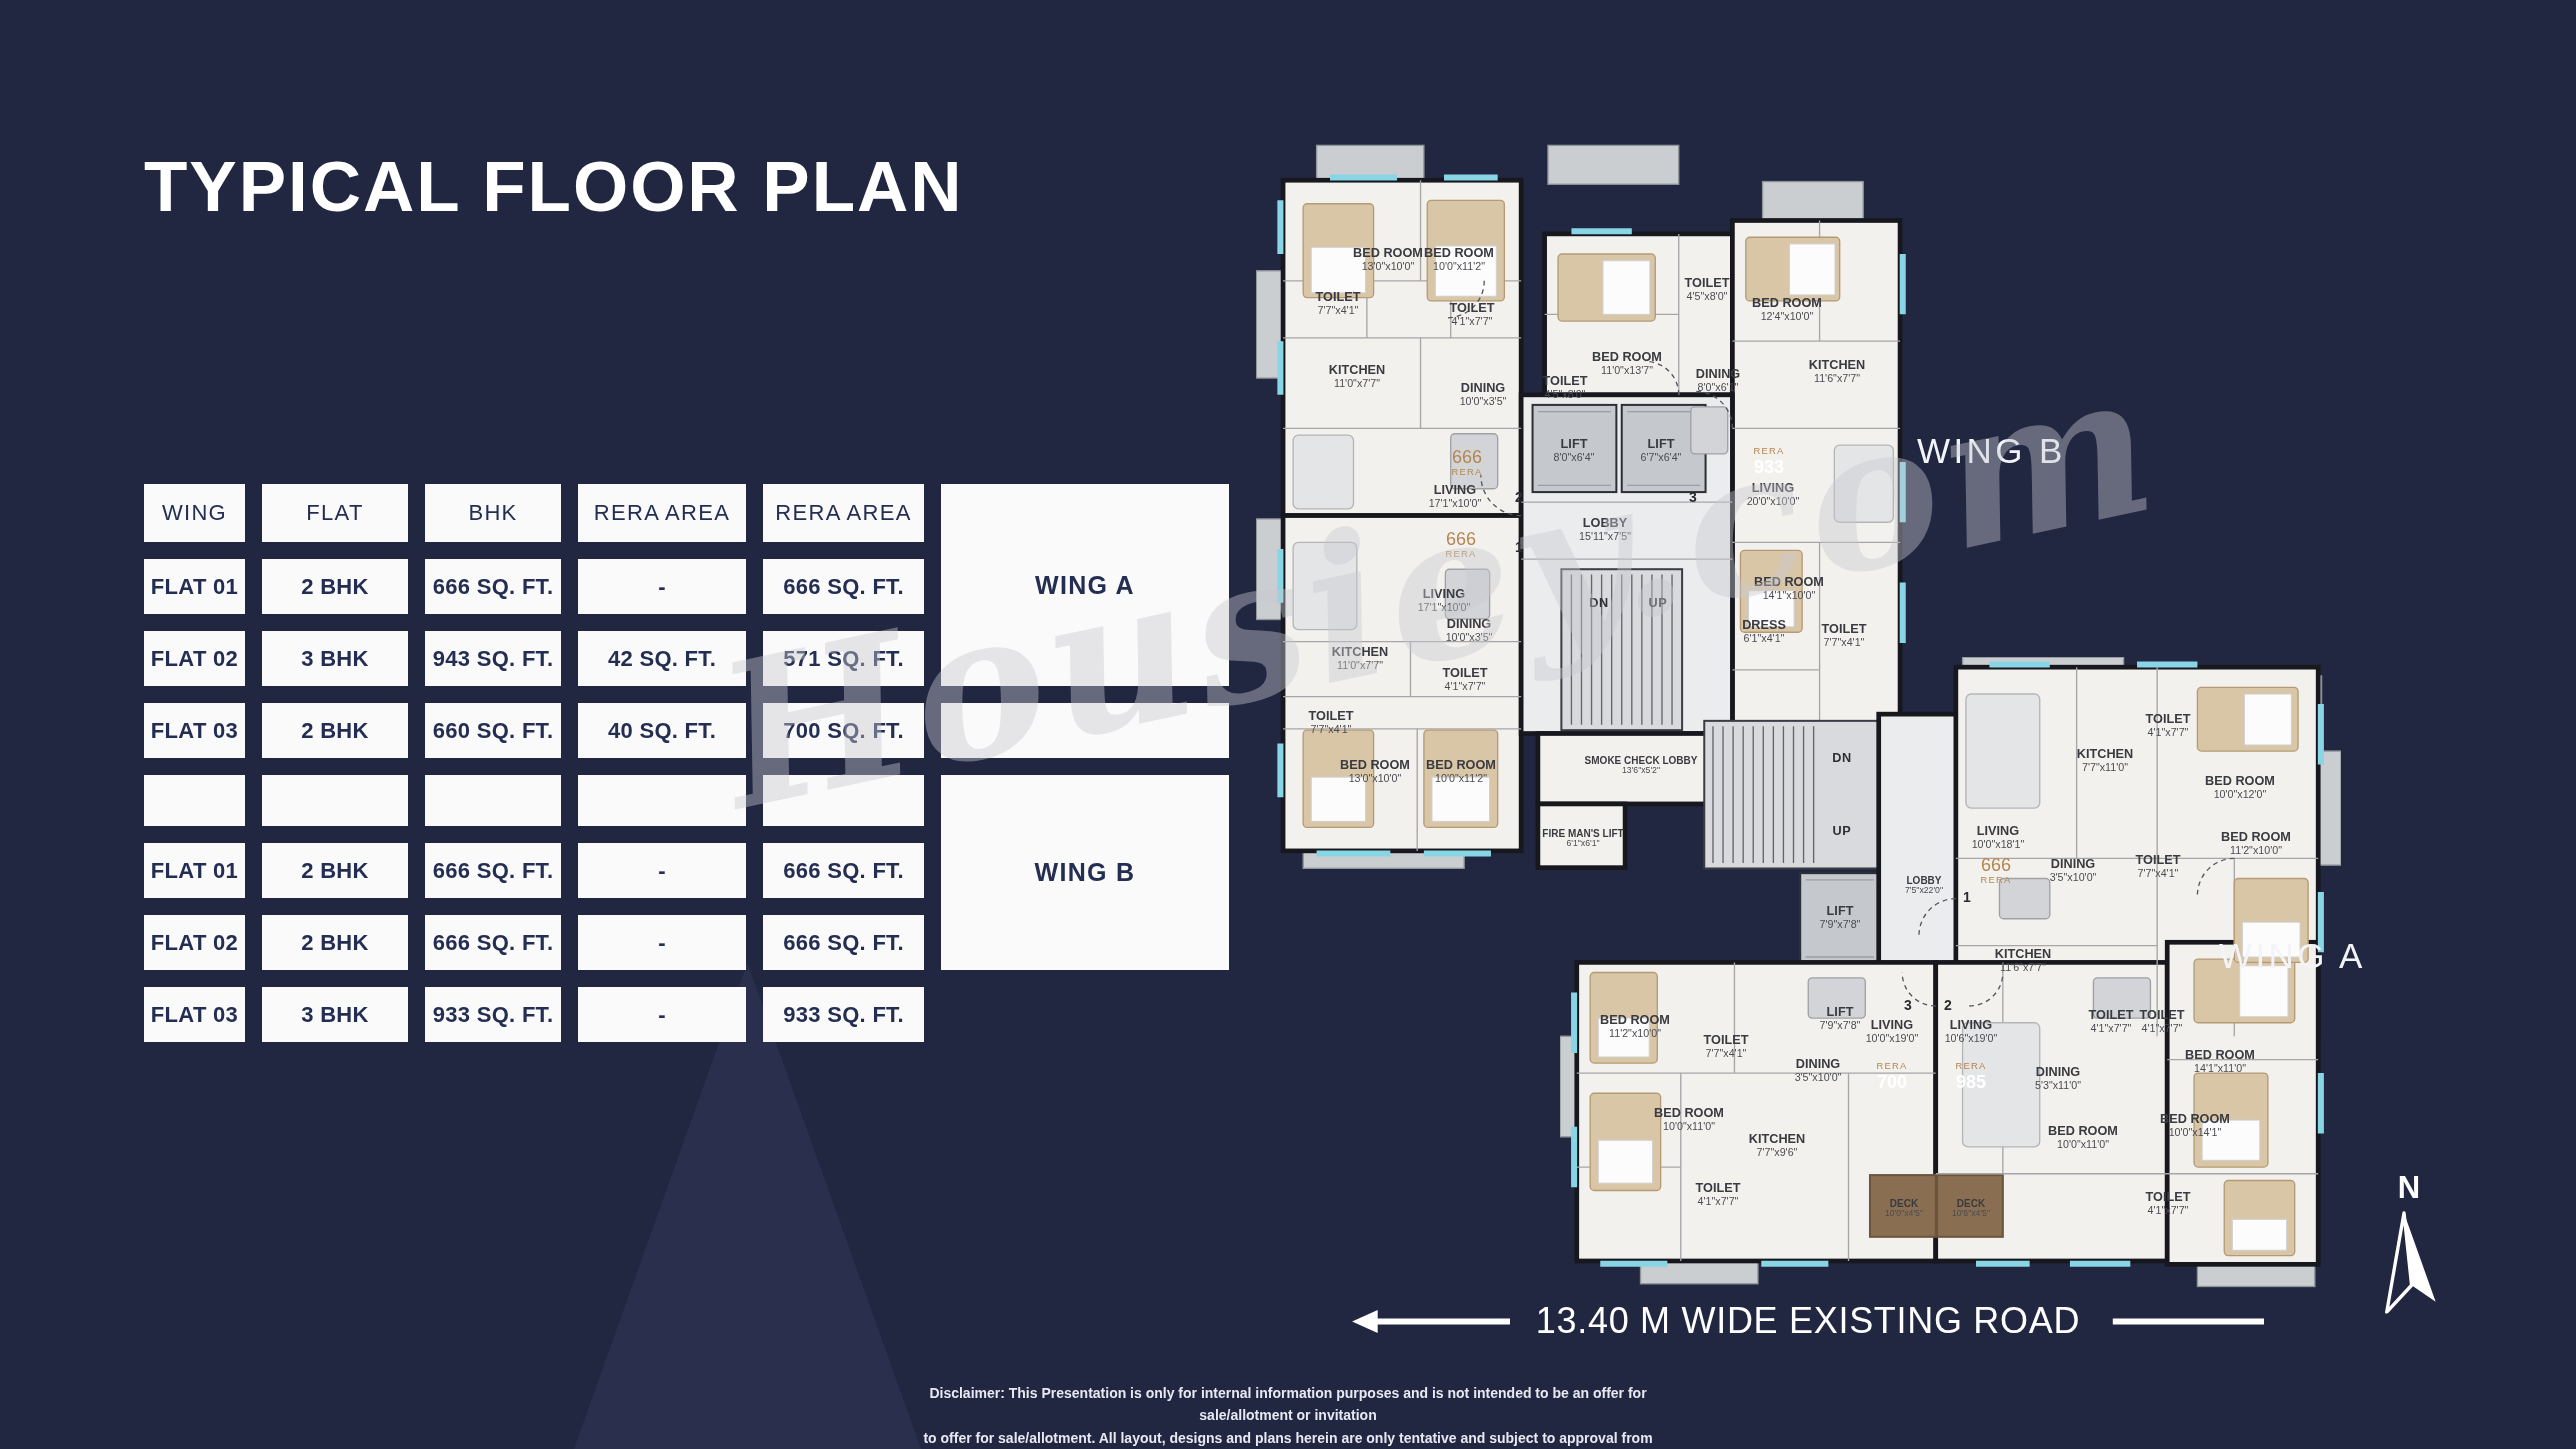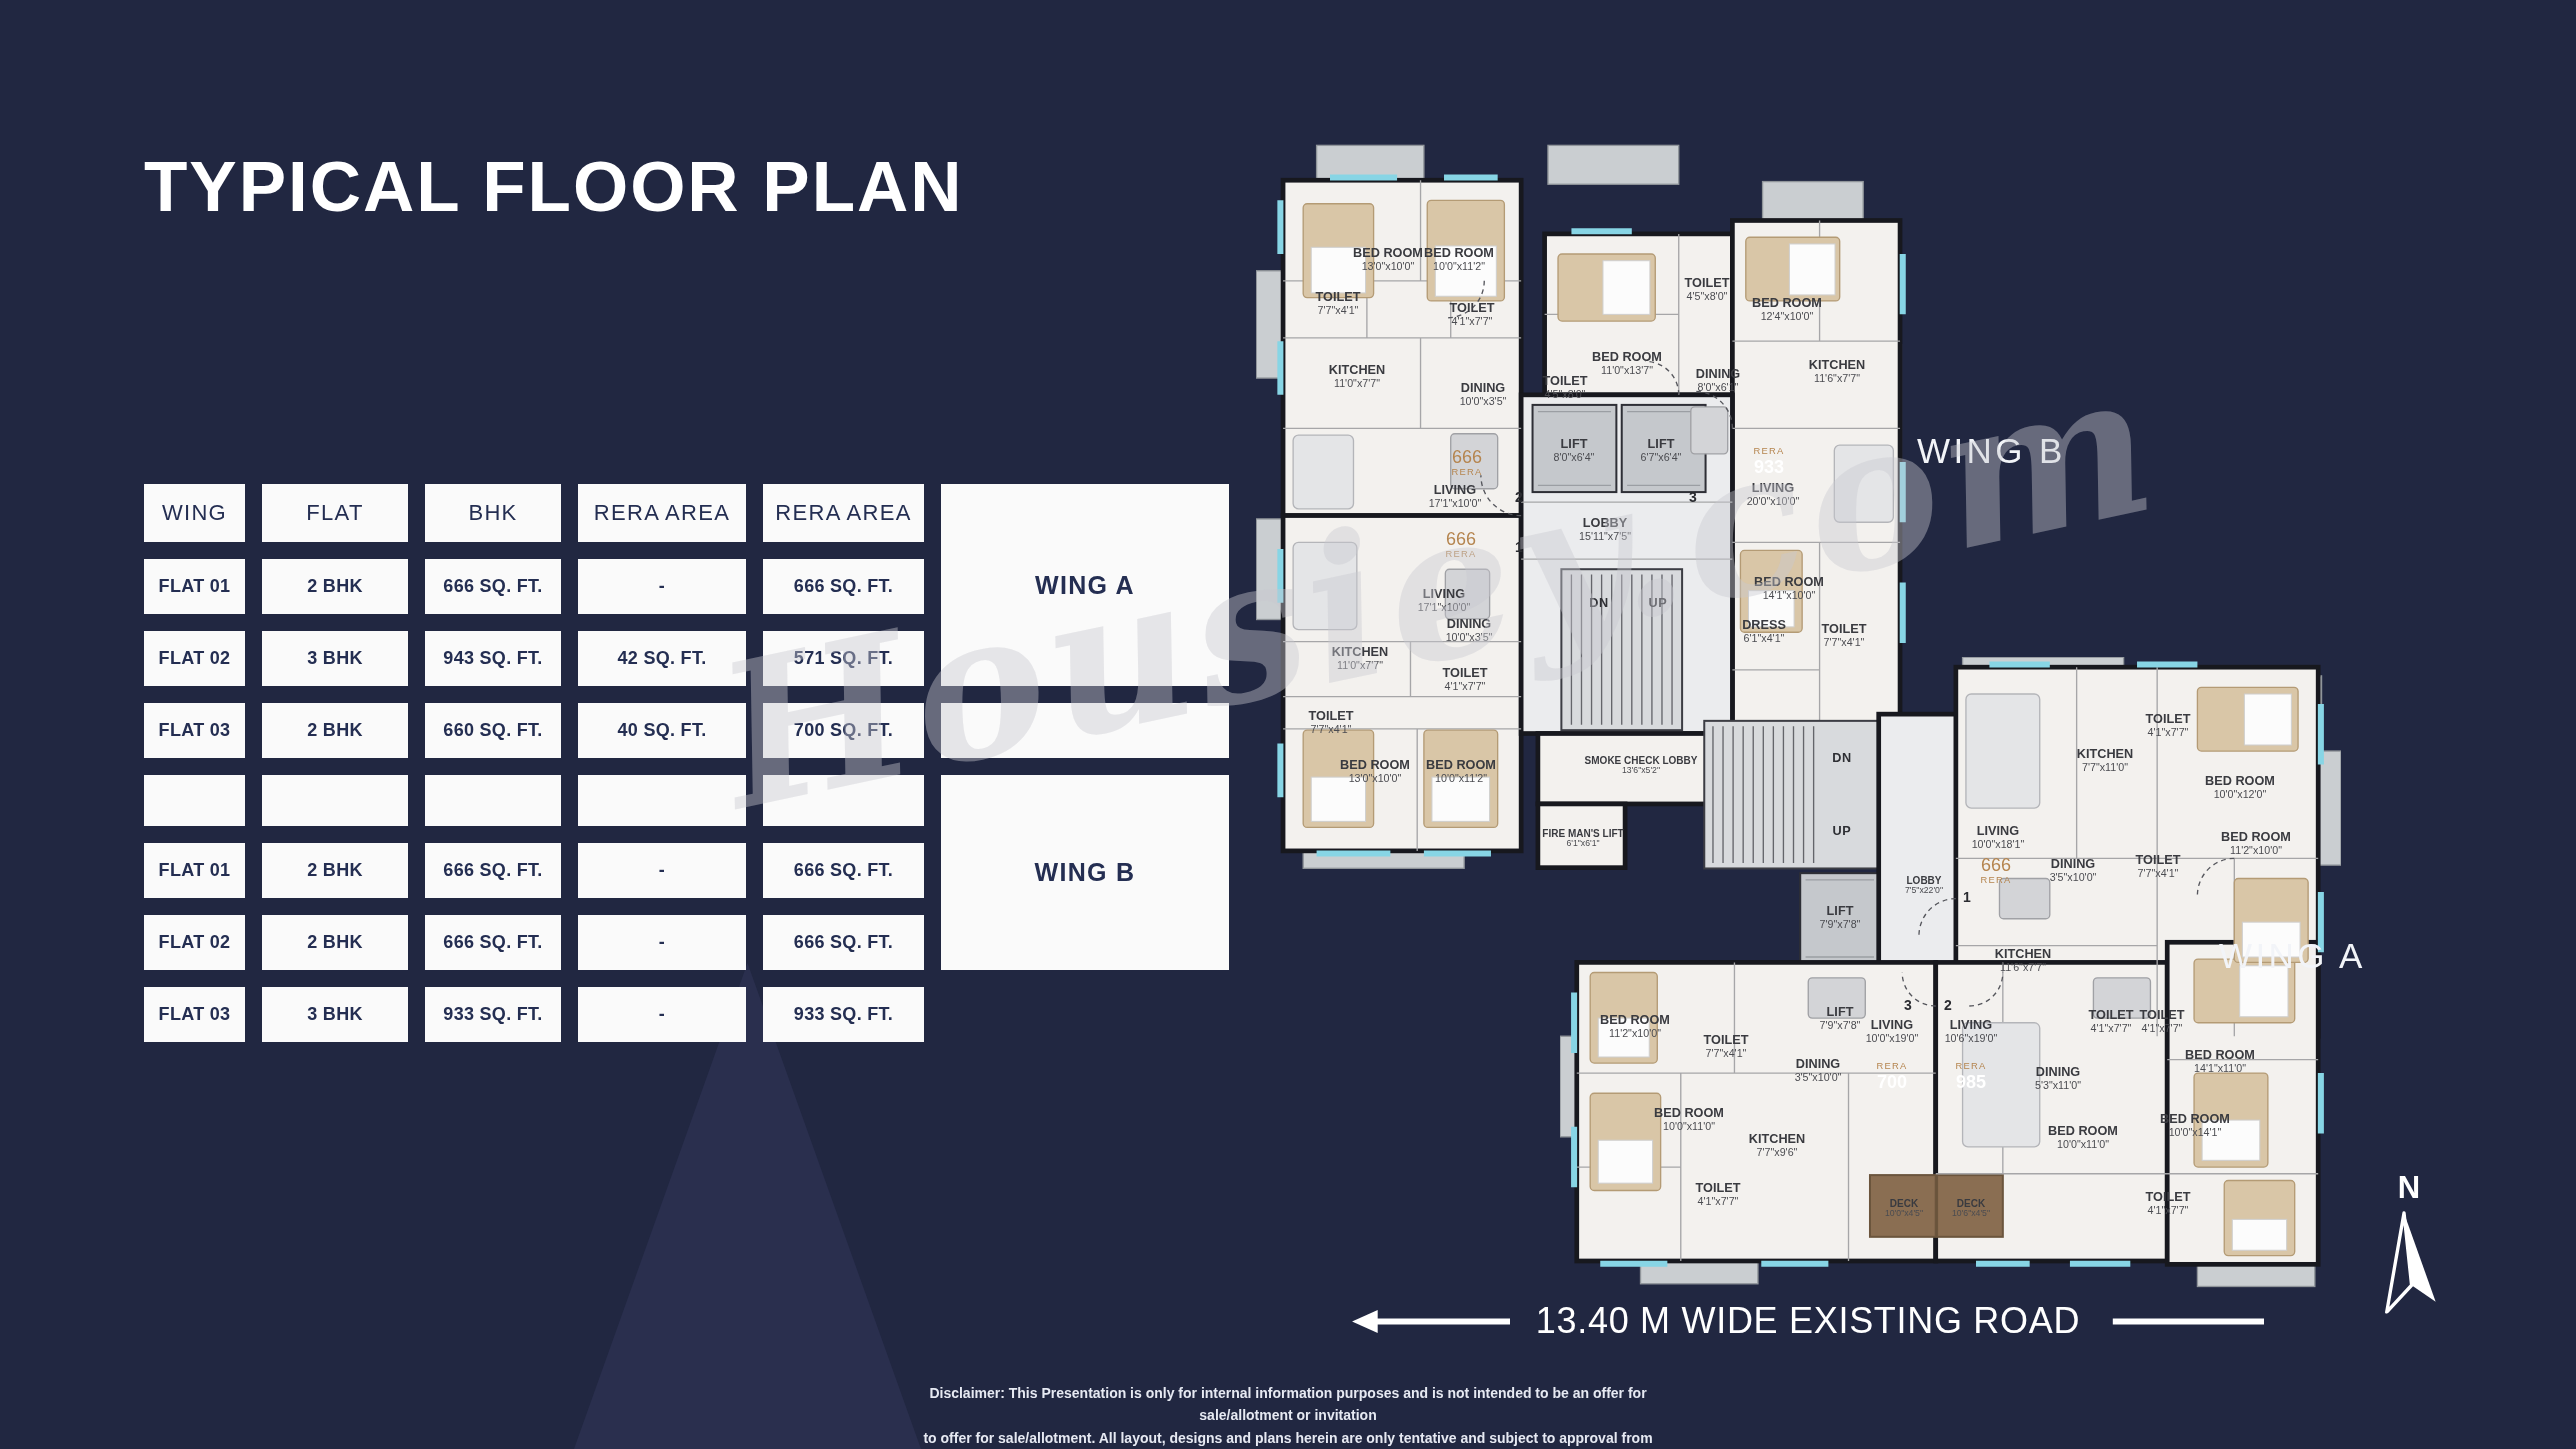--- a/index.html
+++ b/index.html
@@ -11,21 +11,21 @@
   
   #page-title{position:absolute;left:144px;top:146px;font-size:71px;font-weight:800;color:#ffffff;
     letter-spacing:2px;white-space:nowrap;}
   
   #area-table{position:absolute;left:144px;top:484px;display:grid;
     grid-template-columns:101px 146px 136px 168px 161px 288px;
     grid-template-rows:58px 55px 55px 55px 51px 55px 55px 55px;gap:17px;z-index:10;}
   .tcell{background:#fafafa;display:flex;align-items:center;justify-content:center;
     color:#242e52;text-align:center;}
   .tcell.th{font-size:22px;font-weight:400;letter-spacing:1.3px;}
-  .tcell.td{font-size:18px;font-weight:700;letter-spacing:0.3px;}
+  .tcell.td{font-size:22px;font-weight:700;letter-spacing:0.3px;}
   .tcell.wing{grid-row:span 3;font-size:25px;font-weight:700;letter-spacing:1.3px;}
   
   .plan{position:absolute;z-index:5;}
   #plan-wing-b{left:1256px;top:140px;width:651px;height:731px;}
   #plan-wing-a{left:1560px;top:657px;width:781px;height:641px;}
   .plan svg{position:absolute;left:0;top:0;}
   .slab{fill:#caced1;stroke:#90959a;stroke-width:2;}
   .wall{fill:#f3f1ee;stroke:#17181e;stroke-width:7;}
   .marble{fill:#ebecee;stroke:#17181e;stroke-width:7;}
   .inner{stroke:#a6a6a8;stroke-width:2;fill:none;}

